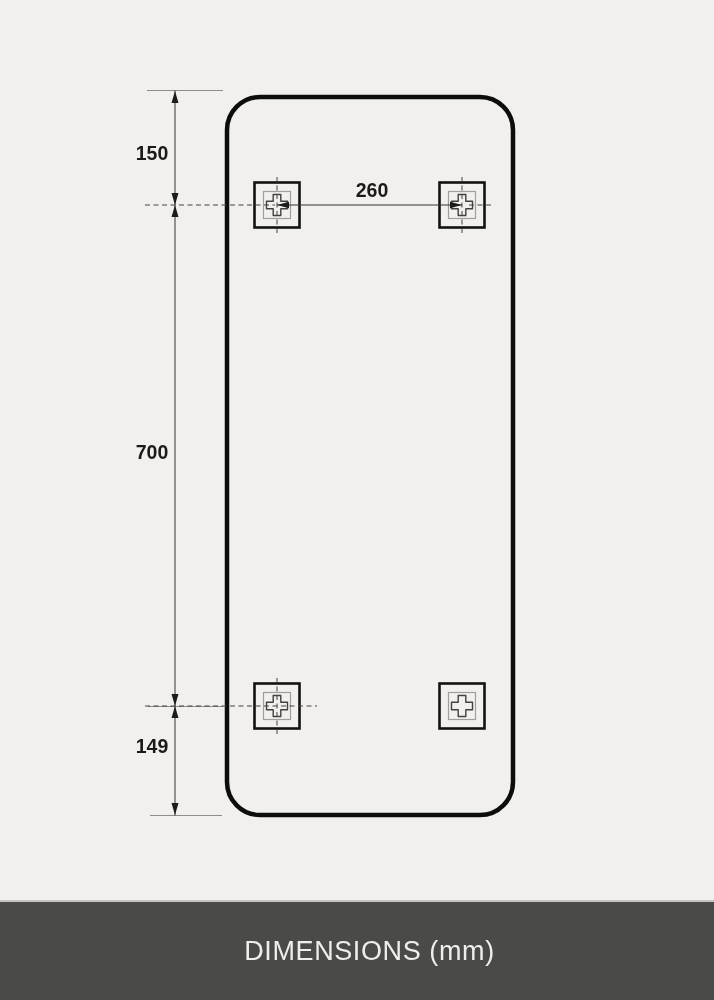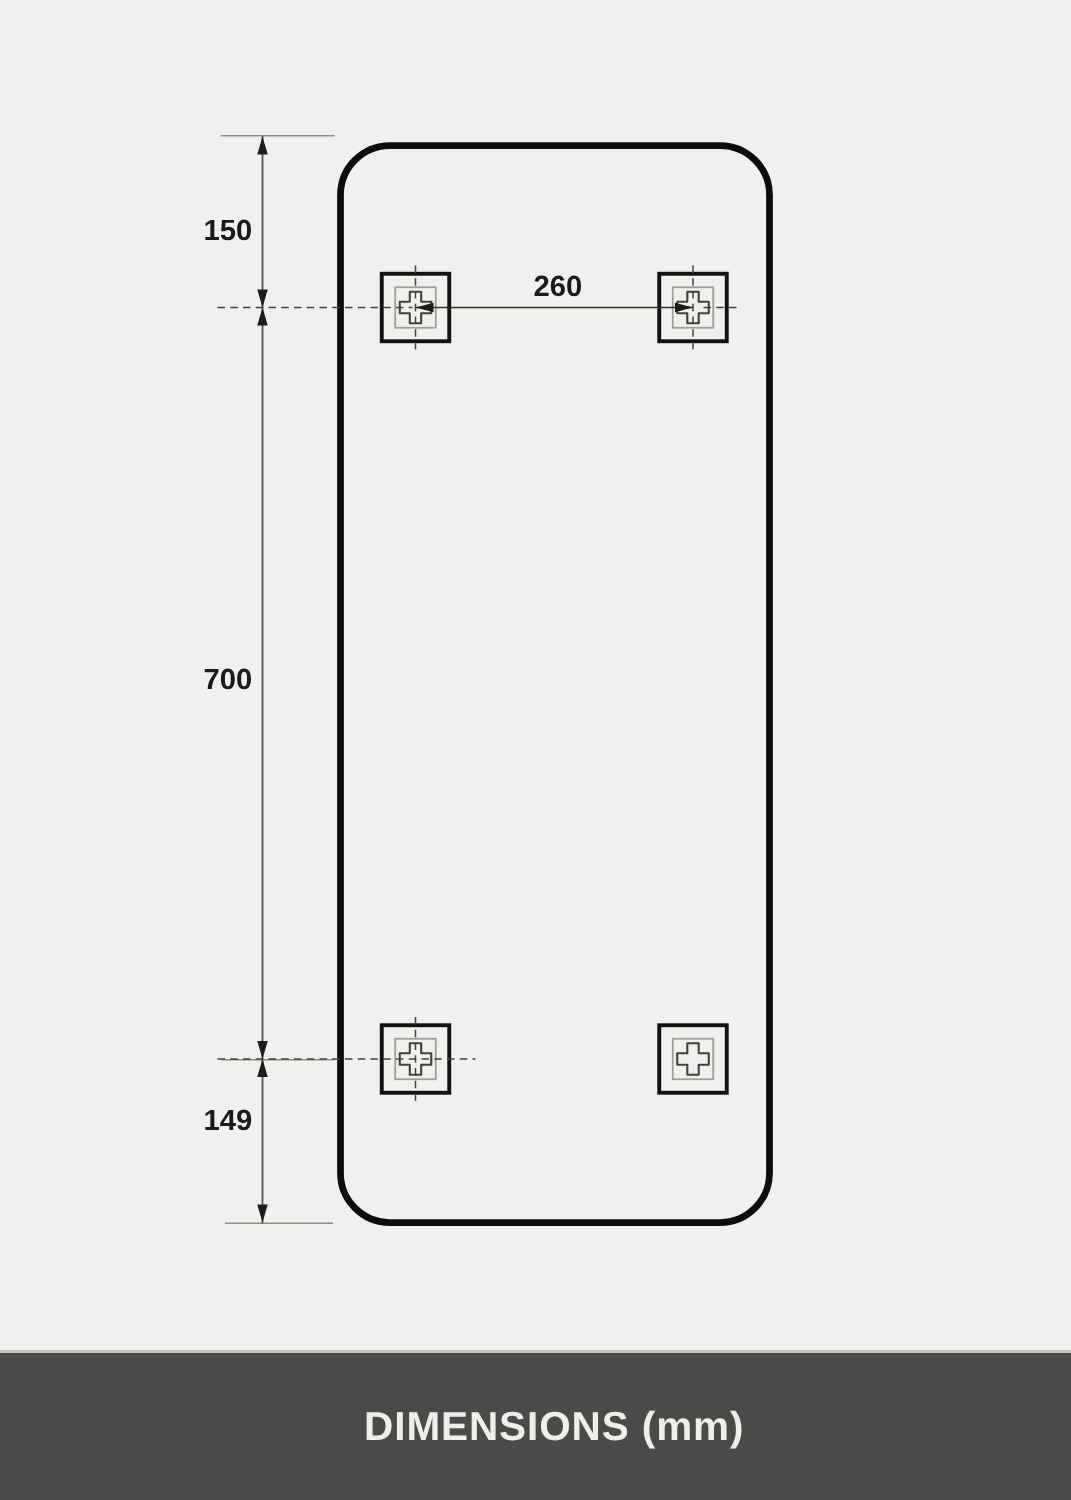--- a/index.html
+++ b/index.html
@@ -33,21 +33,21 @@
     box-sizing: border-box;
     background: #4a4a48;
     border-top: 2px solid #c6c5c2;
     display: flex;
     align-items: center;
     justify-content: center;
   }
   .footer-title {
     color: #efeeeb;
     font-size: 27px;
-    font-weight: 700;
+    font-weight: 400;
     letter-spacing: 0.6px;
     margin-left: 25px;
   }
   svg text.dim-label {
     font-family: "Liberation Sans", sans-serif;
     font-size: 19.5px;
     font-weight: 700;
     fill: #1b1a18;
     text-anchor: middle;
   }

